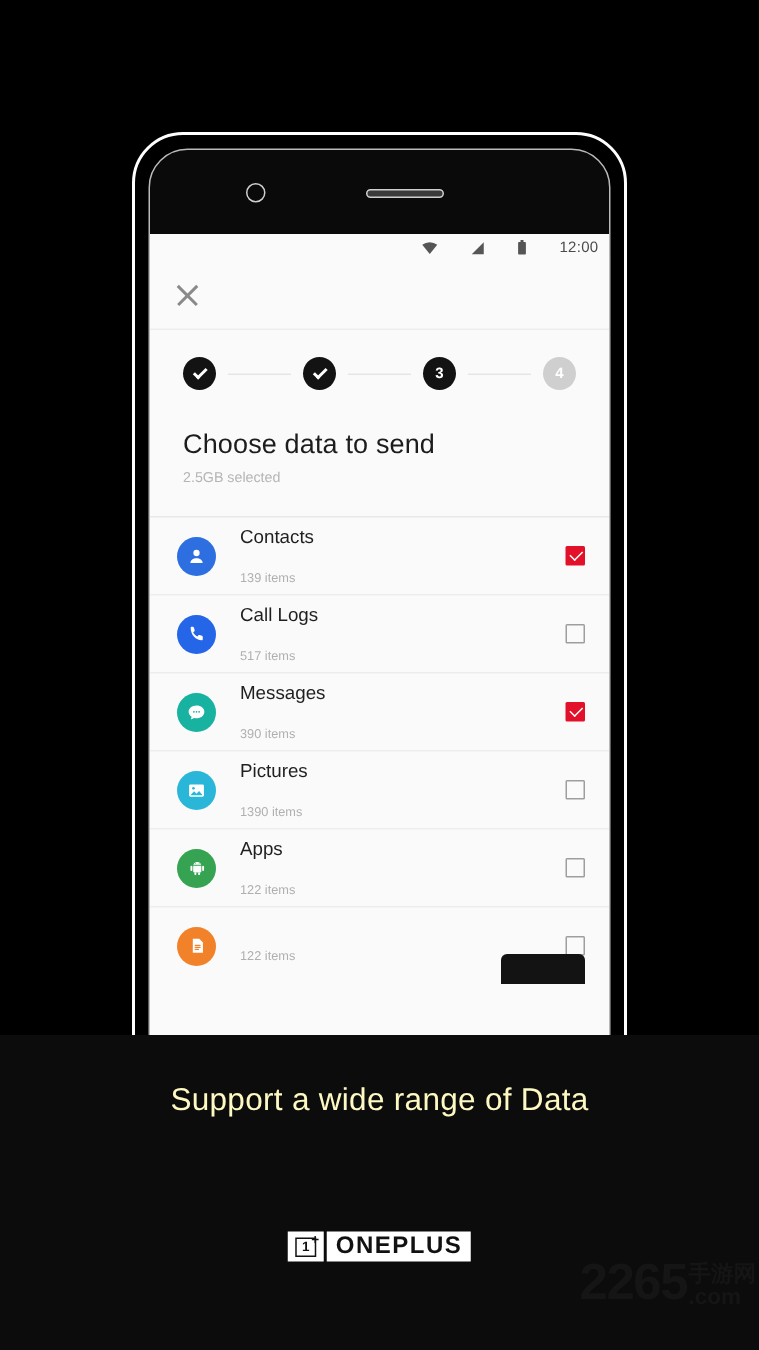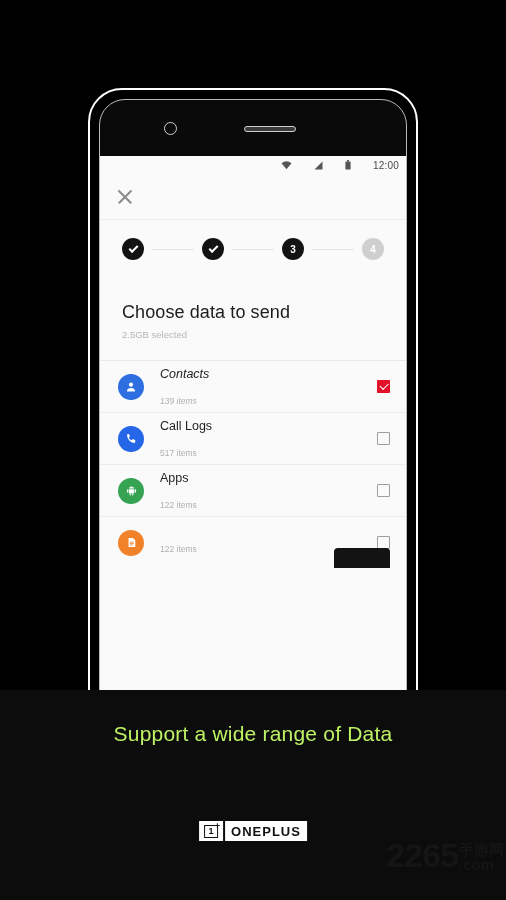--- a/index.html
+++ b/index.html
@@ -70,32 +70,32 @@
     font-size:10px; font-weight:bold; color:#fff; flex:0 0 auto;
   }
   .step.done, .step.current{ background:#131313; }
   .step.pending{ background:#cfcfcf; }
   .step .tick{ display:block; width:9px; height:5px;
     border-left:2px solid #fff; border-bottom:2px solid #fff;
     transform:rotate(-45deg) translate(1px,-1px); }
   .connector{ flex:1 1 auto; height:1px; background:#e6e6e6; margin:0 8px; }
 
   
-  .titlewrap{ padding:8px 22px 20px; background:#fafafa;margin-top:16px; }
+  .titlewrap{ padding:8px 22px 20px; background:#fafafa; }
   .title{ font-size:18px; color:#1c1c1c; letter-spacing:.1px; }
   .subtitle{ font-size:9.5px; color:#b5b5b5; margin-top:6px; }
 
   
   .list{ background:#fafafa; }
   .row{
     display:flex; align-items:center; height:52px;
     padding:0 16px 0 18px; border-top:1px solid #ededed;
     background:#fafafa; cursor:pointer;
   }
-  .row:first-child{ border-top:1px solid #e8e8e8;font-style:italic; }
+  .row:first-child{ border-top:1px solid #e8e8e8; }
   .avatar{
     width:26px; height:26px; border-radius:50%;
     display:flex; align-items:center; justify-content:center;
     flex:0 0 auto; margin-right:16px;
   }
   .avatar svg{ display:block; }
   .rowtext{ flex:1 1 auto; min-width:0; }
   .rowtitle{ font-size:12.5px; color:#1f1f1f; line-height:1.25; }
   .rowsub{ font-size:8.5px; color:#b0b0b0; margin-top:13px; }
   .cb{ width:13px; height:13px; flex:0 0 auto; }
@@ -113,35 +113,35 @@
   }
   .listclip{ position:relative; overflow:hidden; }
 
   
   .bottom-cover{
     position:absolute; left:0; right:0; top:690px; bottom:0;
     background:#0c0c0c;
   }
   .caption{
     position:absolute; left:0; right:0; top:722px;
-    text-align:center; font-size:21px; color:#bef264; letter-spacing:.2px;
+    text-align:center; font-size:21px; color:#fef9c3; letter-spacing:.2px;
   }
   .logo{
     position:absolute; left:50%; top:821px; transform:translateX(-50%);
     display:flex; align-items:stretch; height:20px;
   }
   .logo-mark{
     background:#fff; color:#111; width:24px;
     display:flex; align-items:center; justify-content:center;
     position:relative; font-size:11px; font-weight:bold;
   }
   .logo-one{ border:1.4px solid #111; padding:0 3px; font-size:9px; line-height:11px; }
   .logo-plus{ position:absolute; right:3px; top:1px; font-size:9px; line-height:9px; font-weight:bold; }
   .logo-word{
-    background:#fff; color:#111; font-size:13px; font-weight:bold;
+    background:#fff; color:#111; font-size:16px; font-weight:bold;
     letter-spacing:1px; display:flex; align-items:center;
     padding:0 6px; margin-left:2px;
   }
   .watermark{
     position:absolute; right:2px; top:838px;
     font-size:34px; font-weight:bold; color:#151515;
     letter-spacing:-1px; line-height:1;
     display:flex; align-items:flex-end;
   }
   .wm-cn{ font-size:15px; letter-spacing:0; }
@@ -224,20 +224,49 @@
                     <path d="M6.6 3.5c.6 0 1.1.4 1.3 1l.9 3c.2.6 0 1.2-.5 1.6l-1.4 1c1.1 2.3 3 4.2 5.3 5.3l1-1.4c.4-.5 1-.7 1.6-.5l3 .9c.6.2 1 .7 1 1.3v3c0 .8-.6 1.4-1.4 1.4C10.6 20.1 3.9 13.4 3.9 5 3.9 4.2 4.5 3.5 5.3 3.5z" fill="#fff"></path>
                   </svg>
                 </div>
                 <div class="rowtext">
                   <div class="rowtitle">Call Logs</div>
                   <div class="rowsub">517 items</div>
                 </div>
                 <div class="cb off"></div>
               </div>
               <div class="row">
+                <div class="avatar" style="background:#17b2a0">
+                  <svg width="14" height="14" viewBox="0 0 24 24">
+                    <path d="M12 4C7 4 3 7.2 3 11.2c0 2.3 1.3 4.3 3.4 5.6L5.6 20l3.6-1.6c.9.2 1.8.3 2.8.3 5 0 9-3.2 9-7.5S17 4 12 4z" fill="#fff"></path>
+                    <circle cx="9" cy="11.2" r="1" fill="#17b2a0"></circle>
+                    <circle cx="12" cy="11.2" r="1" fill="#17b2a0"></circle>
+                    <circle cx="15" cy="11.2" r="1" fill="#17b2a0"></circle>
+                  </svg>
+                </div>
+                <div class="rowtext">
+                  <div class="rowtitle">Messages</div>
+                  <div class="rowsub">390 items</div>
+                </div>
+                <div class="cb on"></div>
+              </div>
+              <div class="row">
+                <div class="avatar" style="background:#2ab6d8">
+                  <svg width="14" height="14" viewBox="0 0 24 24">
+                    <rect x="3.5" y="5" width="17" height="14" rx="1.6" fill="#fff"></rect>
+                    <circle cx="8.5" cy="9.5" r="1.5" fill="#2ab6d8"></circle>
+                    <path d="M5 17.5l4.2-4.6 2.8 2.9 3-3.3 4 5z" fill="#2ab6d8"></path>
+                  </svg>
+                </div>
+                <div class="rowtext">
+                  <div class="rowtitle">Pictures</div>
+                  <div class="rowsub">1390 items</div>
+                </div>
+                <div class="cb off"></div>
+              </div>
+              <div class="row">
                 <div class="avatar" style="background:#35a352">
                   <svg width="13" height="13" viewBox="0 0 24 24">
                     <path d="M7 9.5h10v7.2a1 1 0 0 1-1 1H8a1 1 0 0 1-1-1z" fill="#fff"></path>
                     <rect x="3.6" y="9.5" width="2.4" height="6.4" rx="1.2" fill="#fff"></rect>
                     <rect x="18" y="9.5" width="2.4" height="6.4" rx="1.2" fill="#fff"></rect>
                     <path d="M7.2 8.4C7.6 6.3 9.6 4.8 12 4.8s4.4 1.5 4.8 3.6z" fill="#fff"></path>
                     <circle cx="9.8" cy="6.9" r=".6" fill="#35a352"></circle>
                     <circle cx="14.2" cy="6.9" r=".6" fill="#35a352"></circle>
                     <rect x="8.6" y="17.6" width="2.2" height="3.4" rx="1.1" fill="#fff"></rect>
                     <rect x="13.2" y="17.6" width="2.2" height="3.4" rx="1.1" fill="#fff"></rect>

